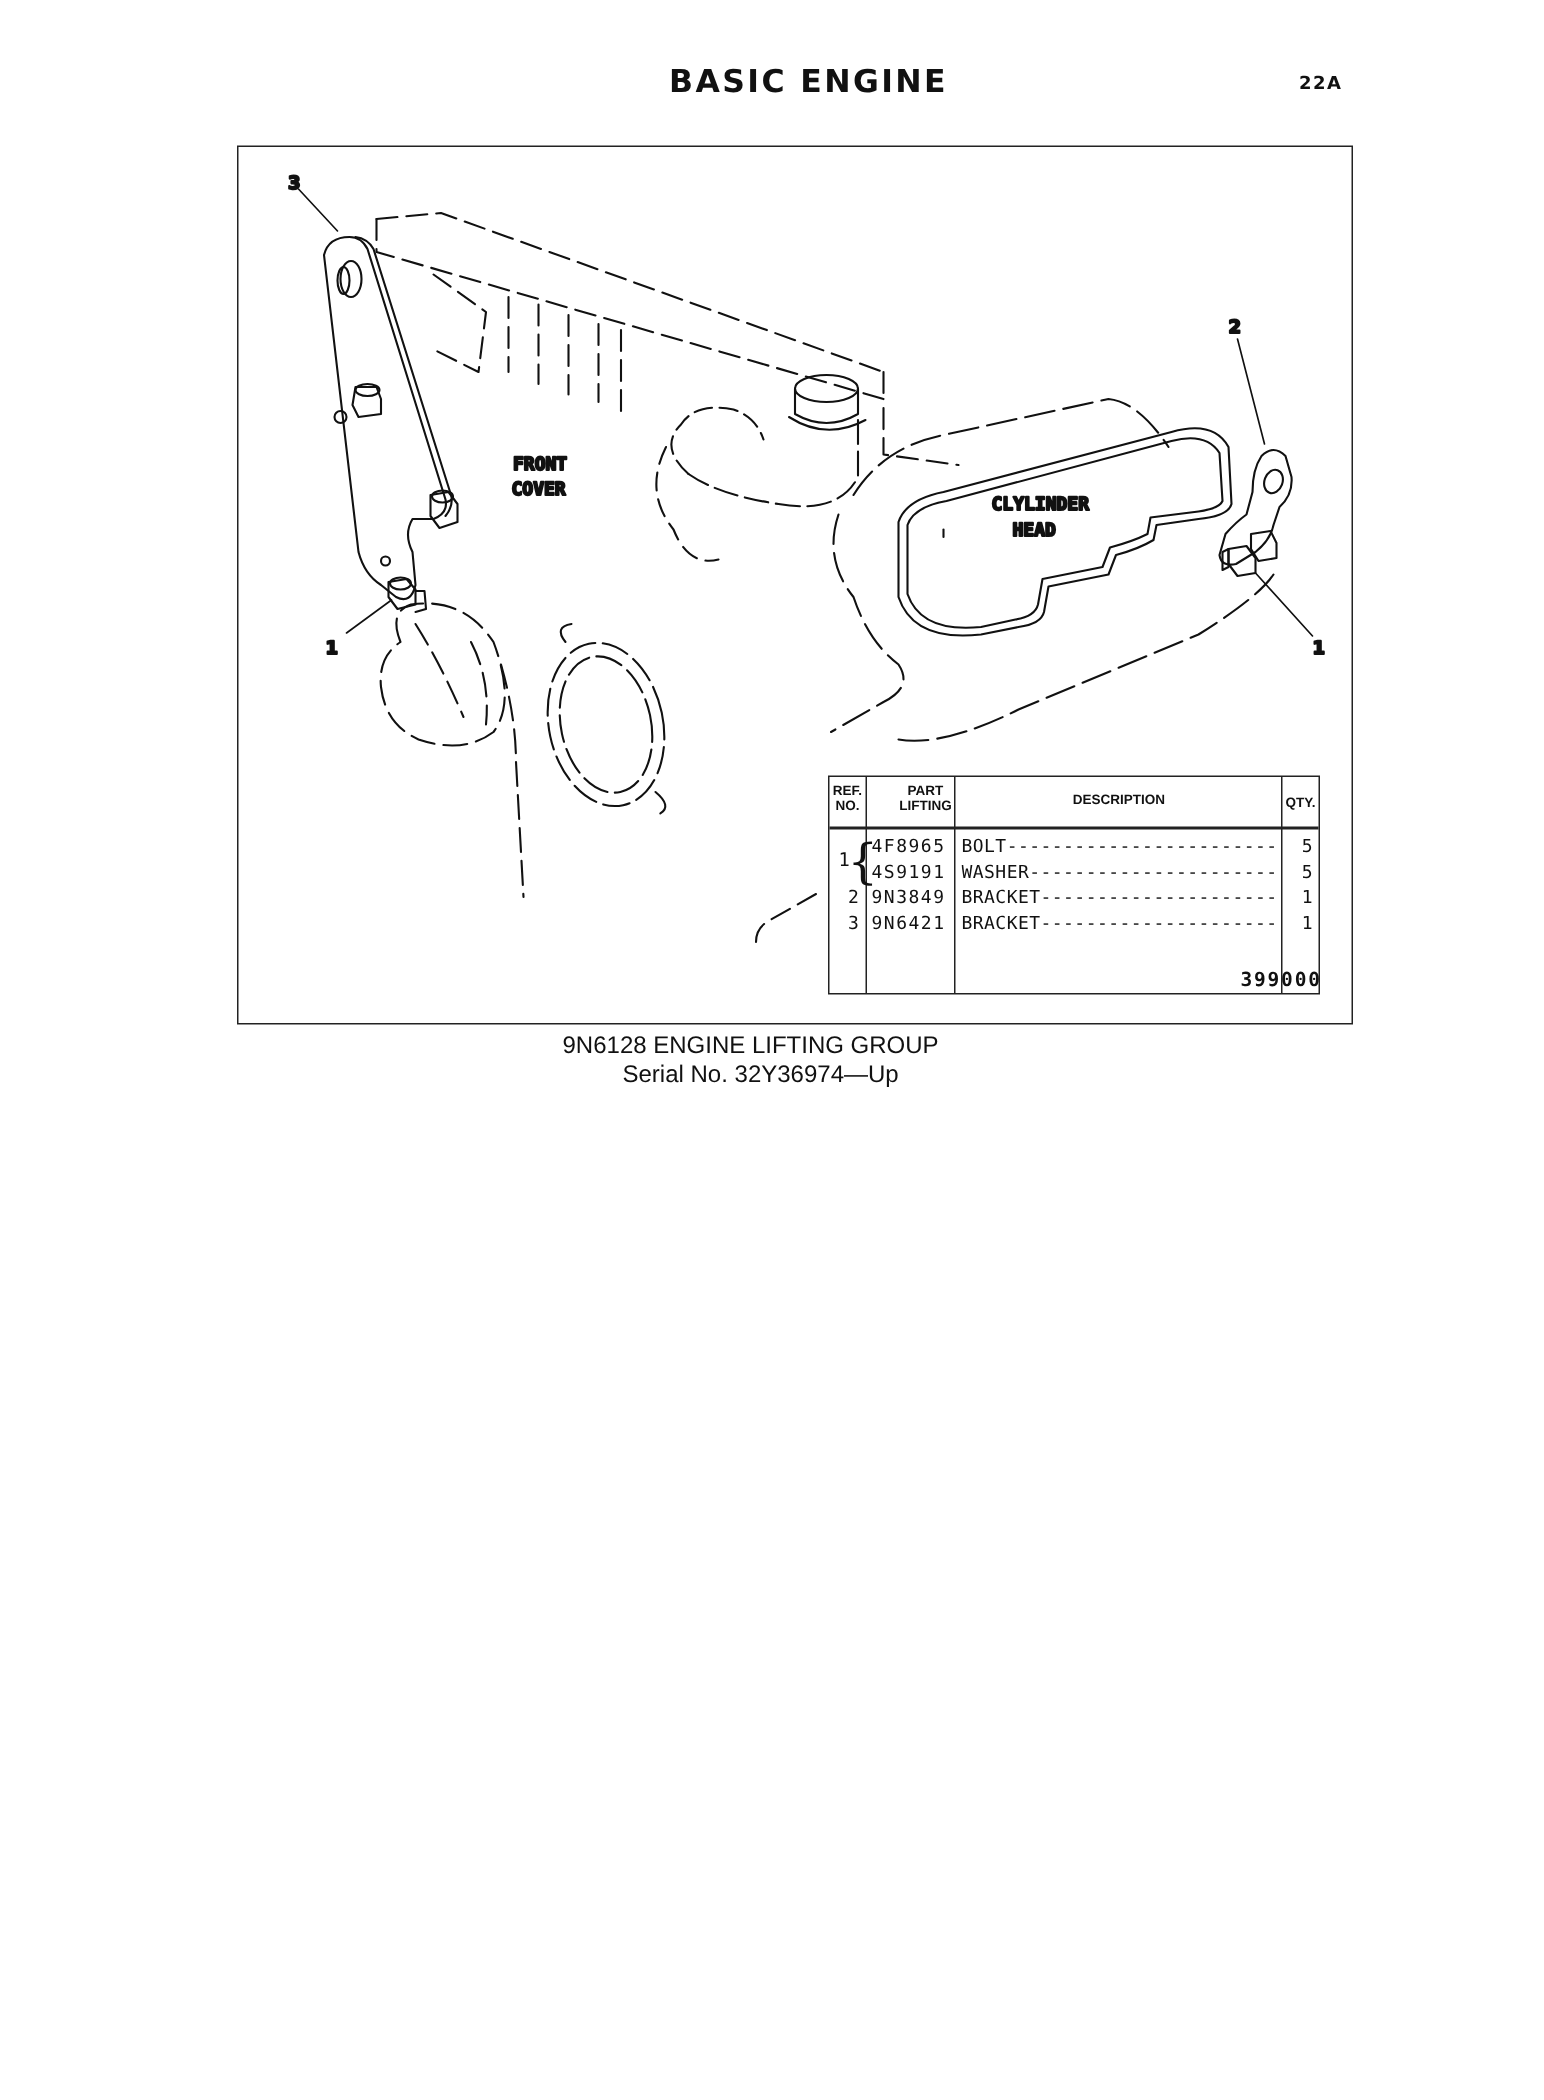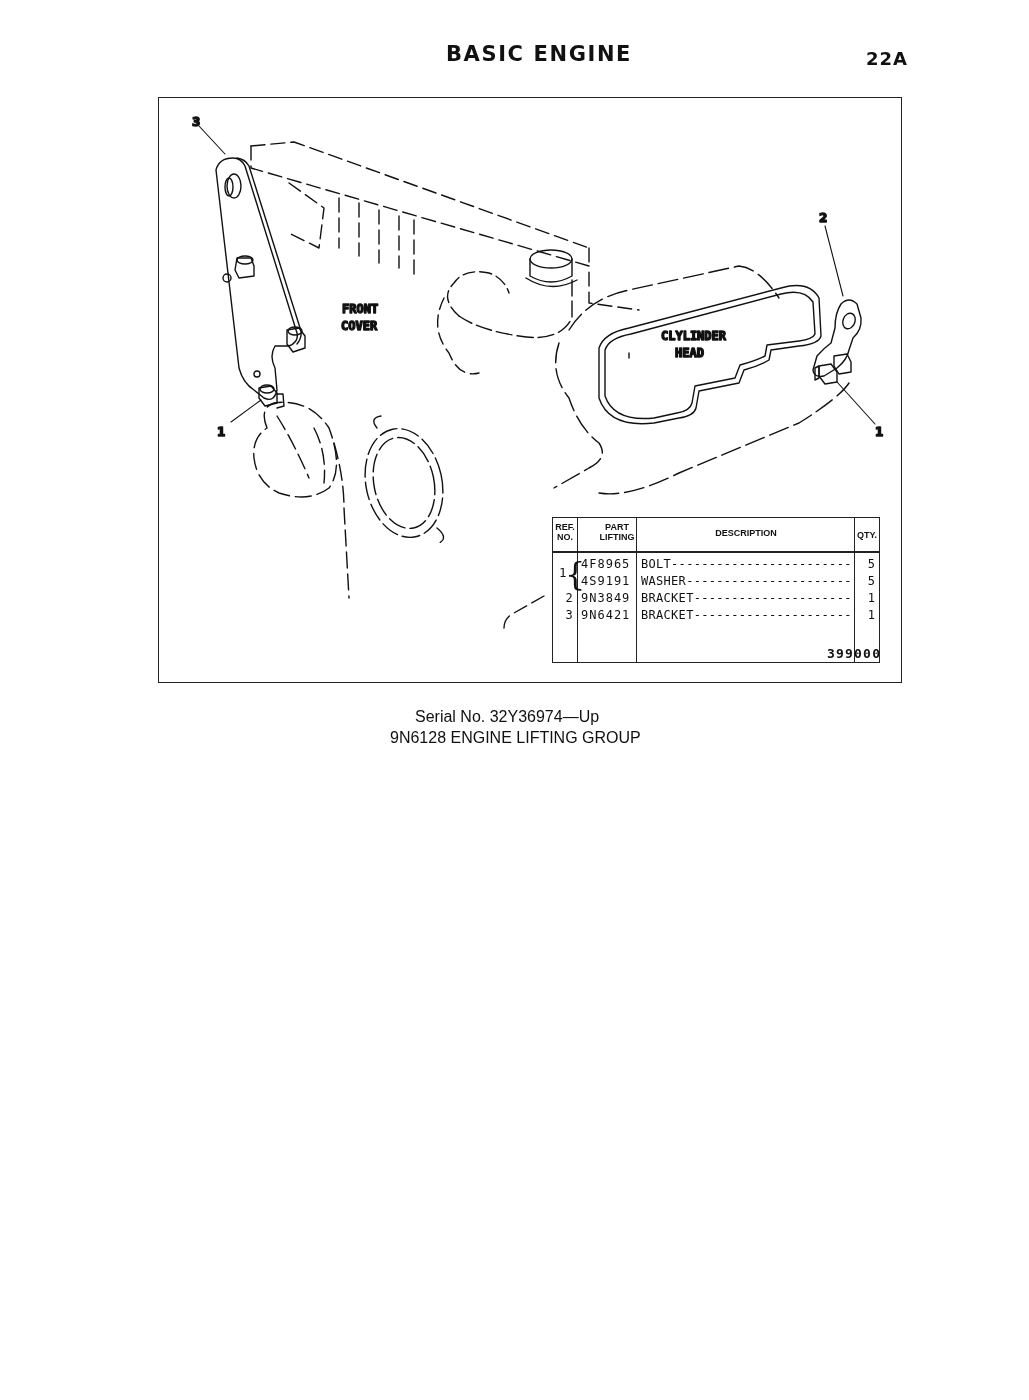--- a/index.html
+++ b/index.html
@@ -1,21 +1,21 @@
 <!DOCTYPE html>
 <html><head>
   <meta charset="utf-8">
   <style>
     html, body { margin: 0; padding: 0; background: #ffffff; }
     body { width: 1029px; height: 1400px; position: relative; overflow: hidden;
            font-family: "Liberation Sans", sans-serif; color: #111; }
     .page-header { position: absolute; top: 40px; left: 0; width: 1029px; height: 32px; }
     .page-title { position: absolute; left: 446px; top: 2px; font-size: 21px; font-weight: bold;
                   letter-spacing: 1.6px; font-family: "DejaVu Sans", sans-serif; }
-    .page-number { position: absolute; left: 866px; top: 8px; font-size: 18px; font-weight: bold;
+    .page-number { position: absolute; left: 866px; top: 8px; font-size: 12px; font-weight: bold;
                    letter-spacing: 1px; font-family: "DejaVu Sans", sans-serif; }
     .figure-frame { position: absolute; left: 158px; top: 97px; width: 744px; height: 586px;
                     border: 1.5px solid #222; box-sizing: border-box; }
     .illustration { position: absolute; left: 0; top: 0; width: 744px; height: 586px; }
     .label-text { font-family: "DejaVu Sans Mono", monospace; font-size: 12px; font-weight: bold; fill: #111; }
     .callout-num { font-family: "DejaVu Sans", sans-serif; font-size: 12px; font-weight: bold; fill: #111; }
     .parts-table { position: absolute; left: 393px; top: 419px; width: 328px; height: 146px;
                    border: 1.5px solid #222; box-sizing: border-box; font-family: "DejaVu Sans Mono", monospace; }
     .parts-table .hdr { position: absolute; top: 0; left: 0; right: 0; height: 33px;
                         border-bottom: 2.5px double #222; }
@@ -25,21 +25,21 @@
     .row { position: absolute; left: 0; right: 0; height: 17px; font-size: 12px; line-height: 17px; }
     .row .ref { position: absolute; left: 8px; width: 16px; text-align: center; }
     .row .pn { position: absolute; left: 28px; letter-spacing: 1px; }
     .row .desc { position: absolute; left: 88px; width: 212px; overflow: hidden; white-space: nowrap; letter-spacing: 0.3px; }
     .row .qty { position: absolute; left: 304px; width: 18px; text-align: right; }
     .brace { position: absolute; left: 12px; top: 40px; font-size: 32px; line-height: 32px; font-family: "DejaVu Serif", serif; }
     .brace-ref { position: absolute; left: 6px; top: 47px; font-size: 12.5px; font-family: "DejaVu Sans Mono", monospace; }
     .drawing-number { position: absolute; left: 668px; top: 548px; font-family: "DejaVu Sans Mono", monospace;
                       font-size: 13px; letter-spacing: 1.2px; font-weight: bold; }
     .caption { position: absolute; top: 689px; left: 0; width: 1029px; text-align: center; }
-    .caption-title { position: absolute; left: 390px; top: 0; font-size: 16px; margin-top: 40px; }
+    .caption-title { position: absolute; left: 375px; top: 0; font-size: 16px; }
     .caption-serial { position: absolute; left: 415px; top: 19px; font-size: 16px; }
   </style>
 </head>
 <body>
 
 <div class="page-header">
   <div class="page-title">BASIC ENGINE</div>
   <div class="page-number">22A</div>
 </div>
 

